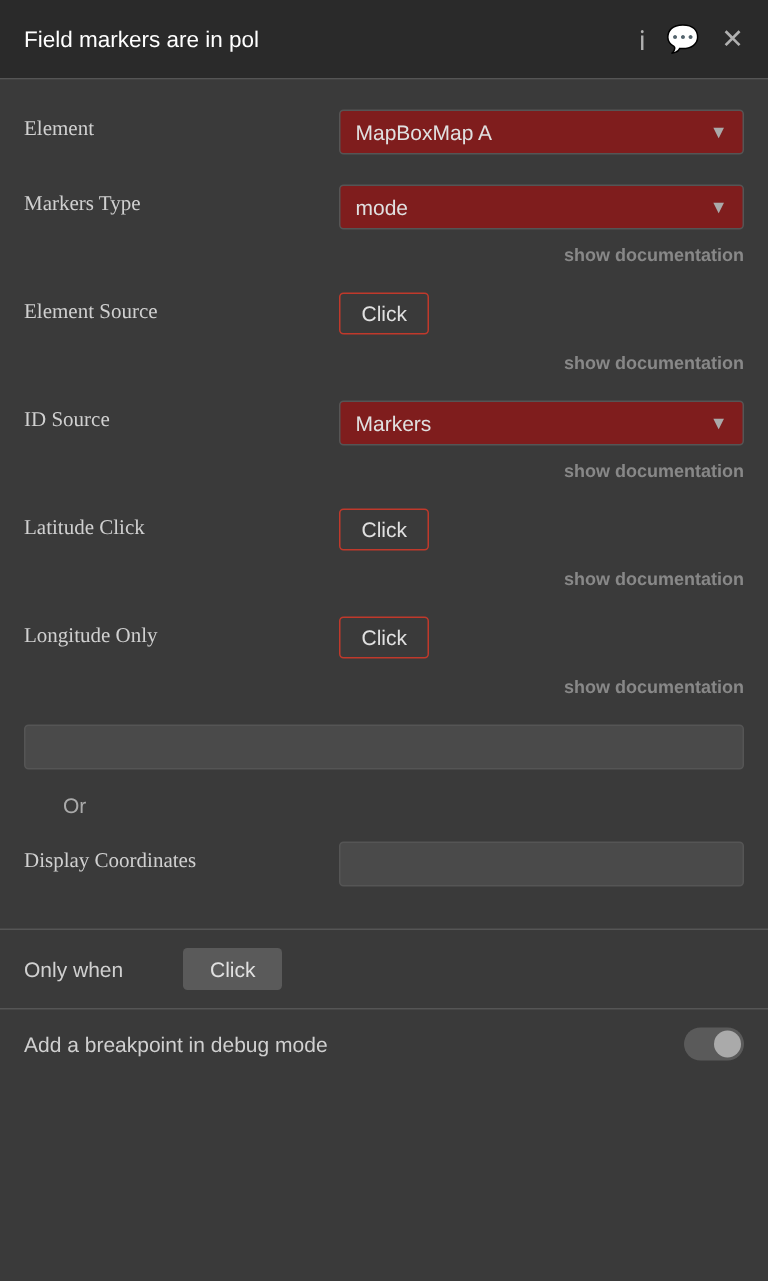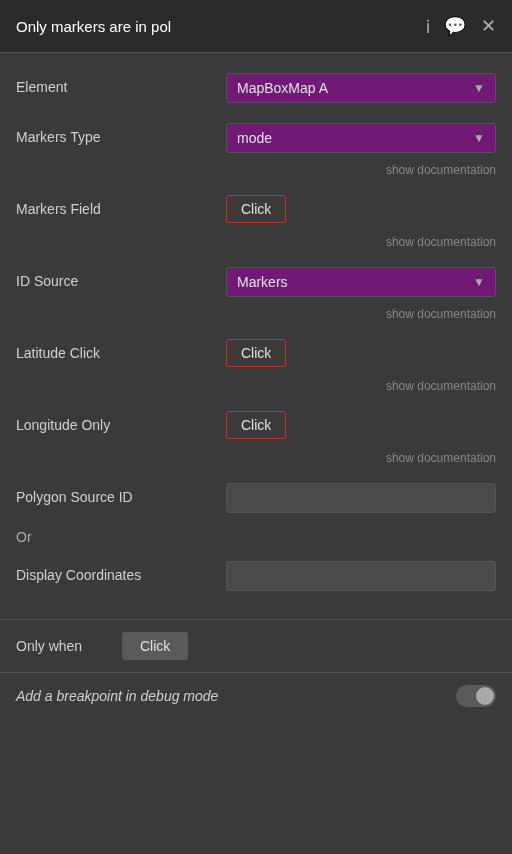--- a/index.html
+++ b/index.html
@@ -54,29 +54,30 @@
       padding: 10px 16px;
       min-height: 44px;
     }
 
     .row-label {
       width: 210px;
       min-width: 210px;
       color: #d0d0d0;
       font-size: 14px;
       padding-top: 6px;
+      font-family: Liberation Serif, serif;
     }
 
     .row-control {
       flex: 1;
     }
 
     .select-control {
       width: 100%;
-      background-color: #701a75;
+      background-color: #7f1d1d;
       border: 1px solid #555;
       border-radius: 3px;
       color: #e0e0e0;
       padding: 6px 10px;
       font-size: 14px;
       display: flex;
       align-items: center;
       justify-content: space-between;
       cursor: pointer;
     }
@@ -86,20 +87,21 @@
       font-size: 12px;
     }
 
     .doc-link {
       display: block;
       text-align: right;
       color: #888;
       font-size: 12px;
       margin-top: 4px;
       cursor: pointer;
+      font-weight: bold;
     }
 
     .click-button {
       background-color: transparent;
       border: 1.5px solid #c0392b;
       border-radius: 3px;
       color: #e0e0e0;
       padding: 5px 14px;
       font-size: 14px;
       cursor: pointer;
@@ -112,20 +114,21 @@
       border-radius: 3px;
       color: #e0e0e0;
       padding: 6px 10px;
       font-size: 14px;
     }
 
     .divider-row {
       padding: 6px 16px;
       color: #aaa;
       font-size: 14px;
+      margin-left: 26px;
     }
 
     .bottom-section {
       border-top: 1px solid #555;
       margin-top: 8px;
     }
 
     .only-when-row {
       display: flex;
       align-items: center;
@@ -148,21 +151,20 @@
       font-size: 14px;
       cursor: pointer;
     }
 
     .debug-row {
       display: flex;
       align-items: center;
       justify-content: space-between;
       padding: 12px 16px;
       border-top: 1px solid #555;
-      font-style: italic;
     }
 
     .debug-label {
       color: #d0d0d0;
       font-size: 14px;
     }
 
     .toggle {
       width: 40px;
       height: 22px;
@@ -190,21 +192,21 @@
     .doc-row {
       display: flex;
       justify-content: flex-end;
       padding: 2px 16px 8px 16px;
     }
   </style>
 </head>
 <body>
 
 <div class="header">
-  <span class="header-title">Only markers are in pol</span>
+  <span class="header-title">Field markers are in pol</span>
   <div class="header-icons">
     <span class="header-icon">ℹ</span>
     <span class="header-icon">💬</span>
     <span class="header-icon">✕</span>
   </div>
 </div>
 
 <div class="content">
 
   <div class="row">
@@ -224,21 +226,21 @@
         <span>mode</span>
         <span class="chevron">▼</span>
       </div>
     </div>
   </div>
   <div class="doc-row">
     <span class="doc-link">show documentation</span>
   </div>
 
   <div class="row row-with-doc">
-    <div class="row-label">Markers Field</div>
+    <div class="row-label">Element Source</div>
     <div class="row-control">
       <button class="click-button">Click</button>
     </div>
   </div>
   <div class="doc-row">
     <span class="doc-link">show documentation</span>
   </div>
 
   <div class="row row-with-doc">
     <div class="row-label">ID Source</div>
@@ -267,21 +269,20 @@
     <div class="row-label">Longitude Only</div>
     <div class="row-control">
       <button class="click-button">Click</button>
     </div>
   </div>
   <div class="doc-row">
     <span class="doc-link">show documentation</span>
   </div>
 
   <div class="row">
-    <div class="row-label">Polygon Source ID</div>
     <div class="row-control">
       <input class="text-input" type="text" style="">
     </div>
   </div>
 
   <div class="divider-row">
     <span>Or</span>
   </div>
 
   <div class="row">

